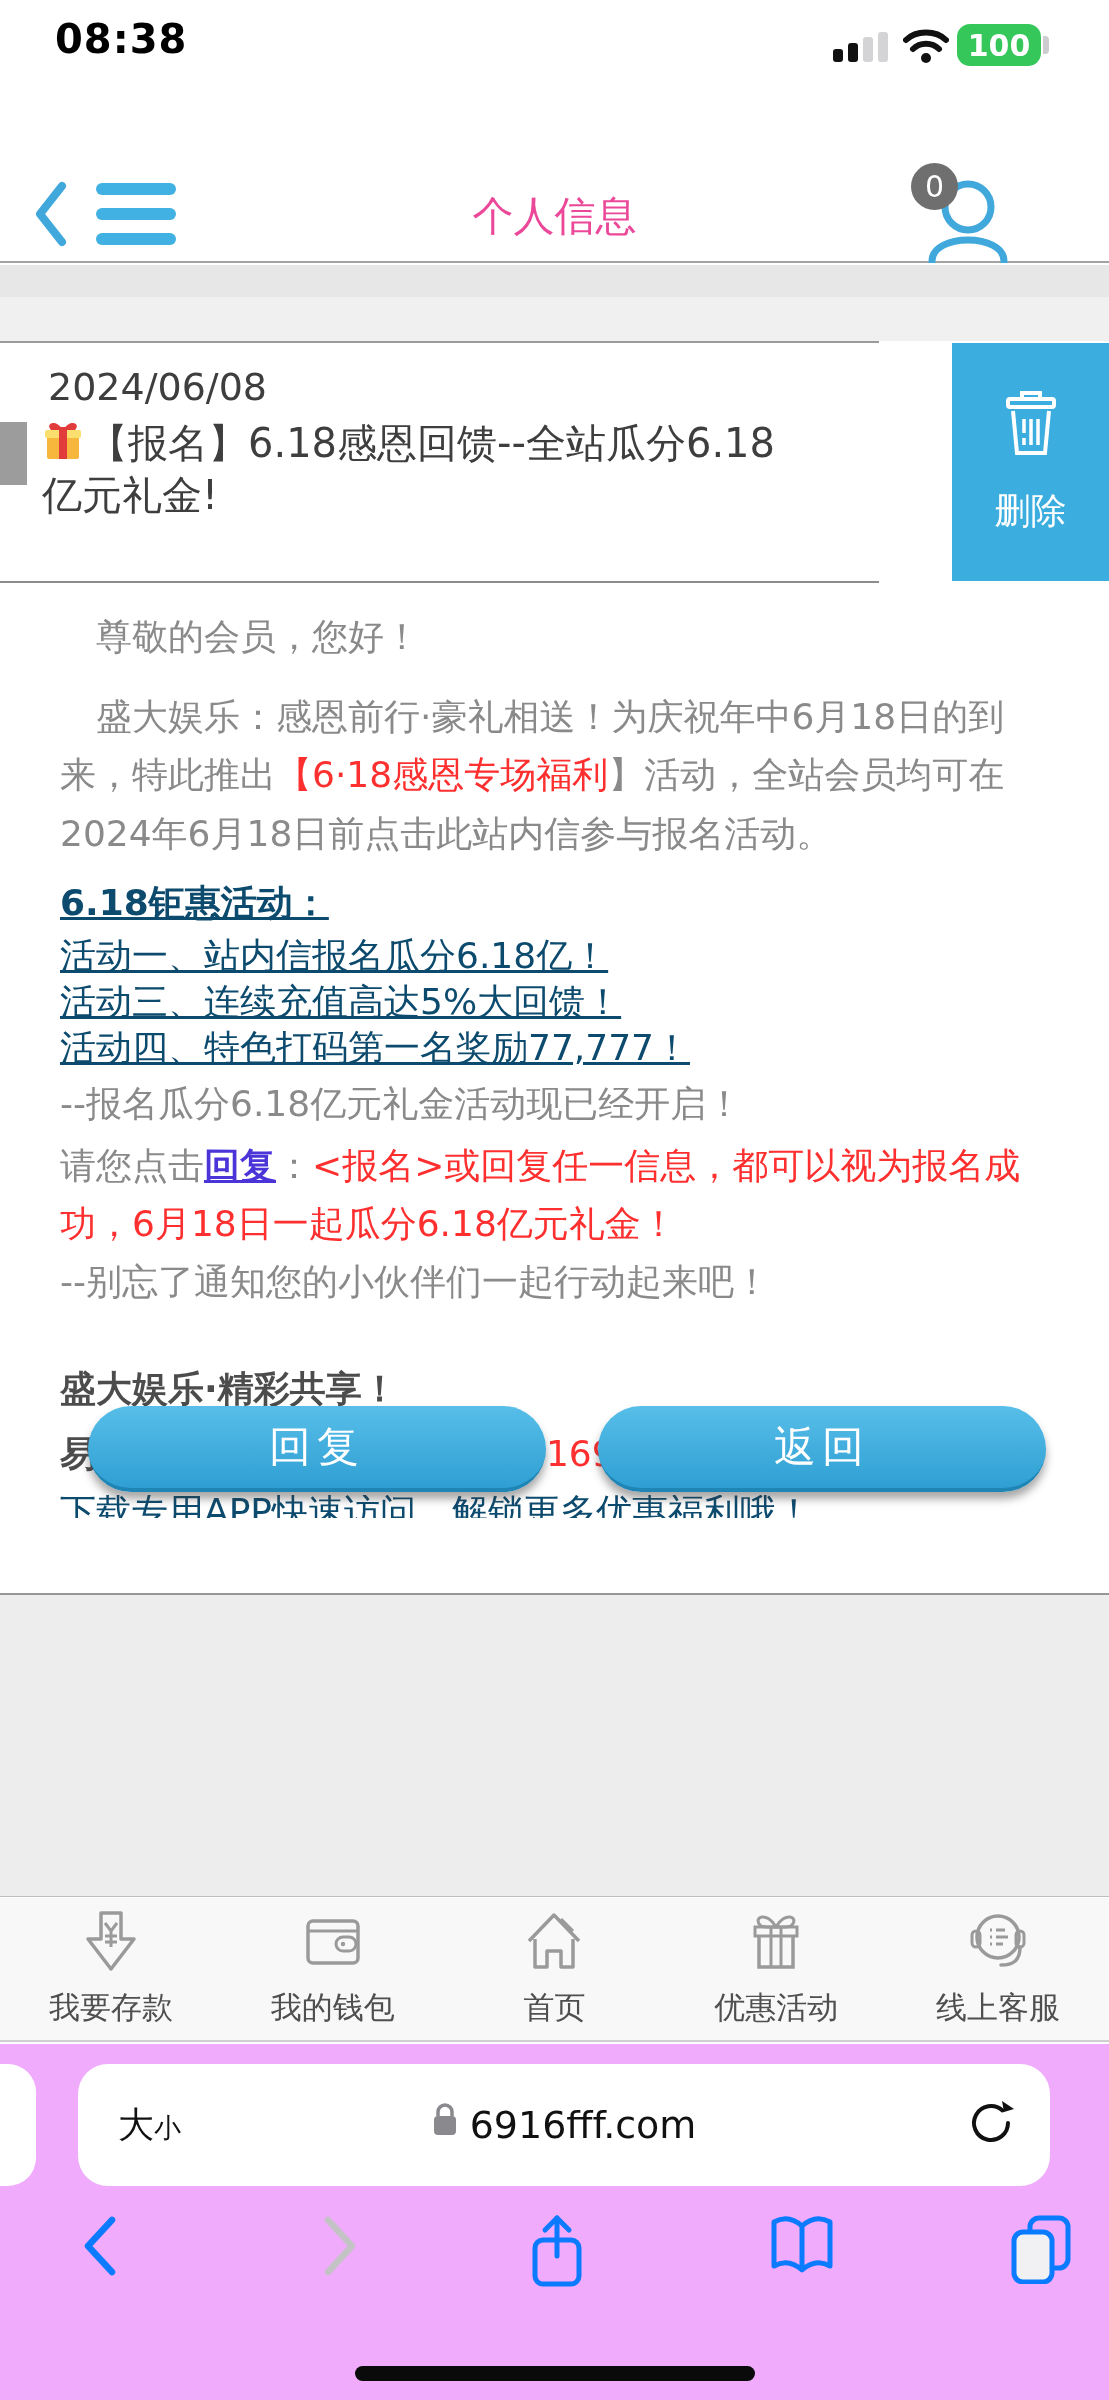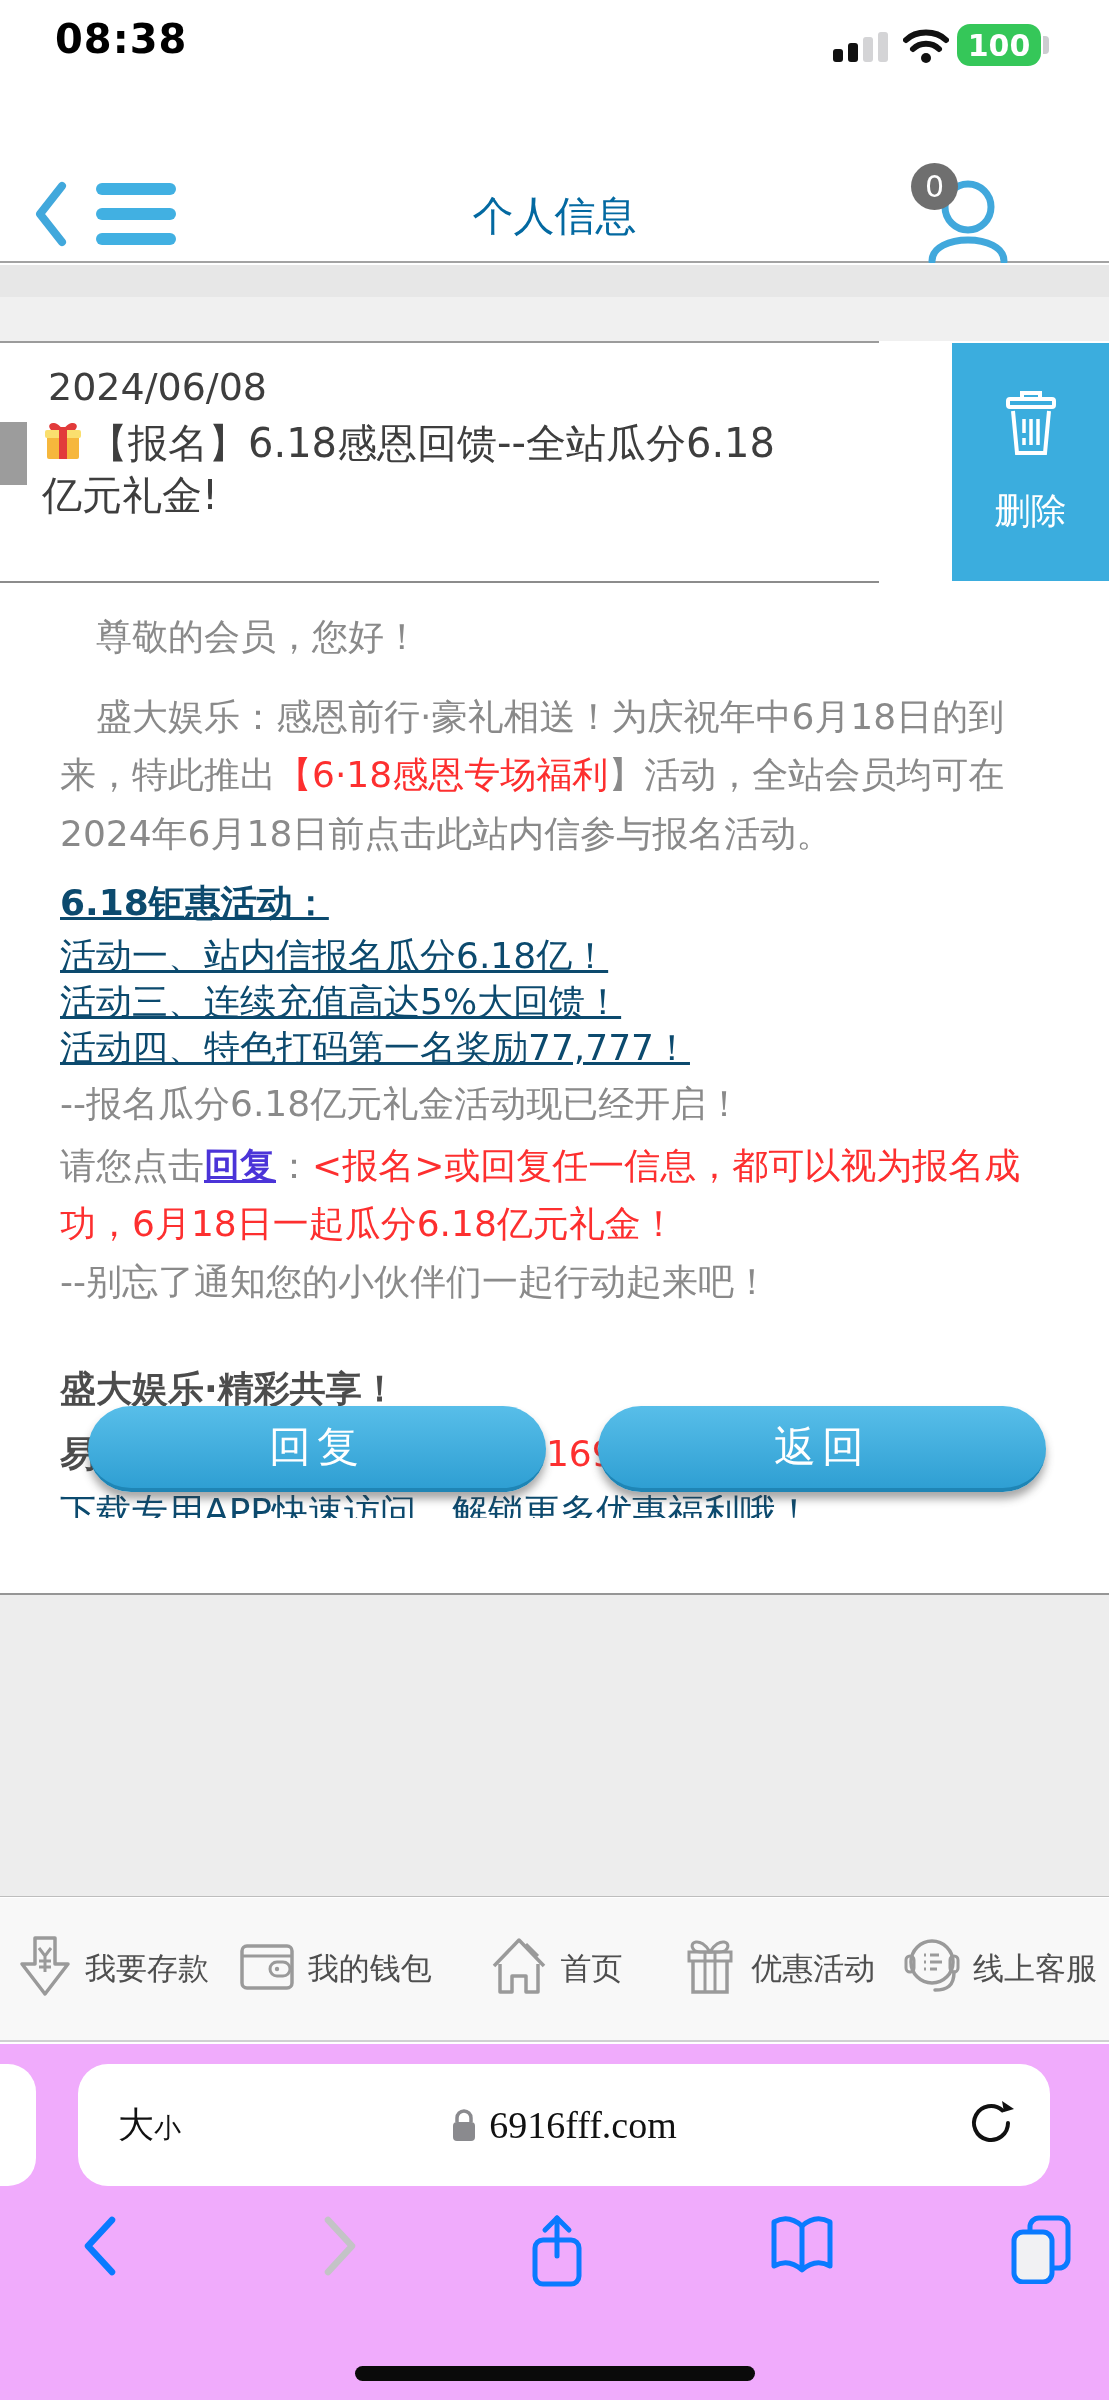--- a/index.html
+++ b/index.html
@@ -16,21 +16,21 @@
   #battery { left:957px; top:24px; width:84px; height:42px; background:#35c759; border-radius:13px;
              display:flex; align-items:center; justify-content:center; }
   #battery-text { color:#fff; font-size:30px; font-weight:bold; }
   #battery-tip { left:1043px; top:36px; width:6px; height:18px; background:#cdcdd1; border-radius:0 4px 4px 0; }
 
   
   #page-header { left:0; top:85px; width:1109px; height:178px; background:#fff; border-bottom:2px solid #a3a3a3; }
   #hdr-back { left:34px; top:96px; }
   #hamburger { left:96px; top:98px; width:80px; }
   #hamburger .line { height:12px; background:#41b0e2; border-radius:6px; margin-bottom:13px; }
-  #page-title { left:0; top:104px; width:1109px; text-align:center; font-size:41px; color:#0369a1; font-weight:500; }
+  #page-title { left:0; top:104px; width:1109px; text-align:center; font-size:41px; color:#ec4899; font-weight:500; }
   #person-icon { left:918px; top:92px; }
   #hdr-badge { left:911px; top:78px; width:47px; height:47px; background:#6f6f6f; border-radius:50%;
                color:#fff; font-size:30px; display:flex; align-items:center; justify-content:center; }
 
   
   #band1 { left:0; top:265px; width:1109px; height:32px; background:#e7e7e7; }
   #band2 { left:0; top:297px; width:1109px; height:44px; background:#f0f0f0; }
 
   
   #msg-card { left:0; top:341px; width:879px; height:242px; background:#fff; border-top:2px solid #9b9b9b; border-bottom:2px solid #8c8c8c; }
@@ -70,31 +70,31 @@
                 font-family:inherit; display:flex; align-items:center; justify-content:center; }
   #btn-reply { left:88px; top:1406px; width:458px; }
   #btn-return { left:598px; top:1406px; width:448px; }
 
   
   #gray-gap { left:0; top:1595px; width:1109px; height:302px; background:#ededed; border-bottom:1px solid #bdbdbd; }
 
   
   #site-nav { left:0; top:1898px; width:1109px; height:144px; background:#f8f8f8; border-bottom:2px solid #cfcfd2;
               display:flex; }
-  .nav-item { flex:1; display:flex; align-items:center; justify-content:center; gap:8px; }
+  .nav-item { flex:1; display:flex; flex-direction:column; align-items:center; justify-content:center; gap:8px; }
   .nav-label { font-size:31px; color:#4f4f4f; }
 
   
   #safari { left:0; top:2044px; width:1109px; height:356px; background:#f0abfc; }
   #tab-stub { left:-30px; top:20px; width:66px; height:122px; background:#fff; border-radius:28px; }
   #url-bar { left:78px; top:20px; width:972px; height:122px; background:#fff; border-radius:30px;
              display:flex; align-items:center; }
   #text-size-btn { position:absolute; left:40px; font-size:36px; color:#111; }
   #text-size-btn .small { font-size:27px; }
-  #url-center { flex:1; display:flex; align-items:flex-end; justify-content:center; gap:12px;font-family:Liberation Serif, serif; }
+  #url-center { flex:1; display:flex; align-items:flex-start; justify-content:center; gap:12px; }
   #url-text { font-size:38px; color:#111; }
   #reload-btn { position:absolute; right:36px; }
   #sf-toolbar { left:0; top:160px; width:1109px; height:140px; }
   .sf-btn { position:absolute; top:10px; }
   #home-indicator { left:50%; transform:translateX(-50%); top:2366px; width:400px; height:15px; background:#0a0a0a; border-radius:8px; }
 </style>
 </head>
 <body>
 
 <div class="abs" id="status-bar">

